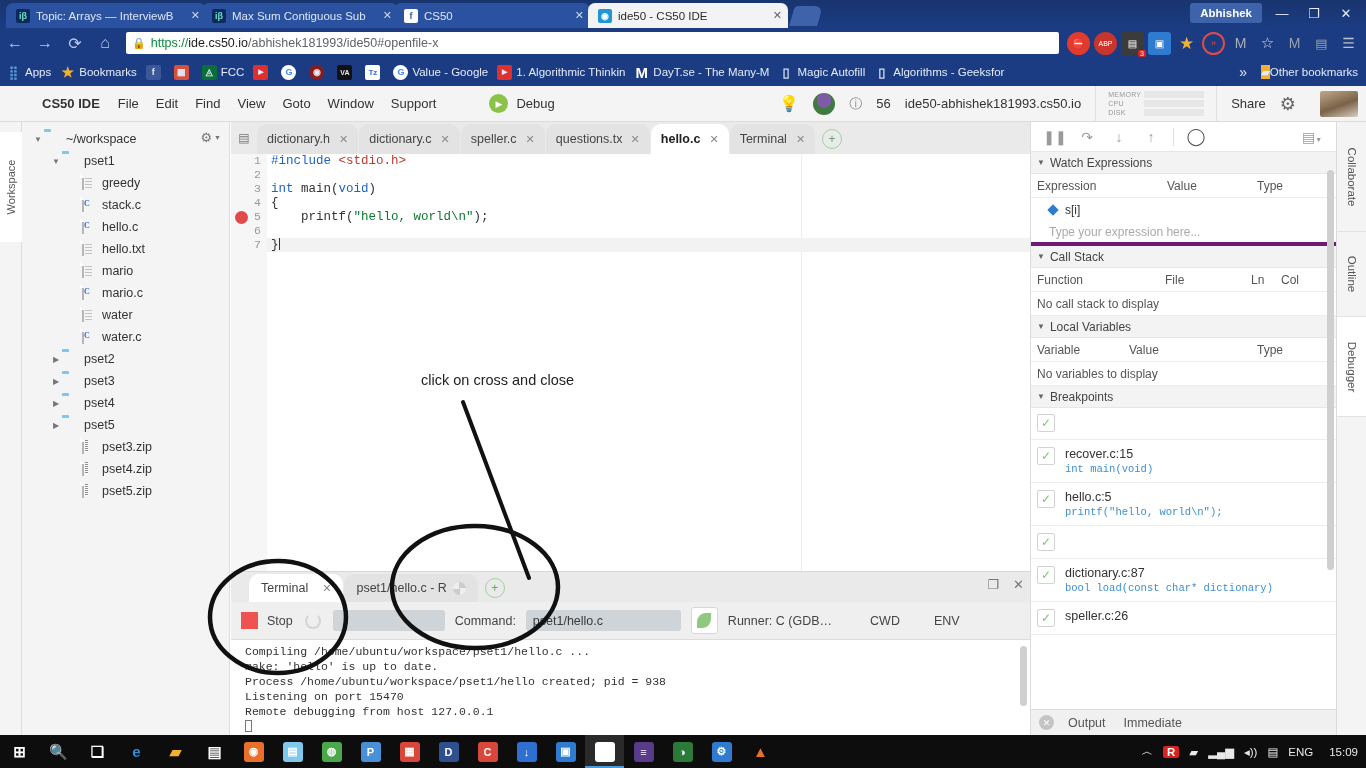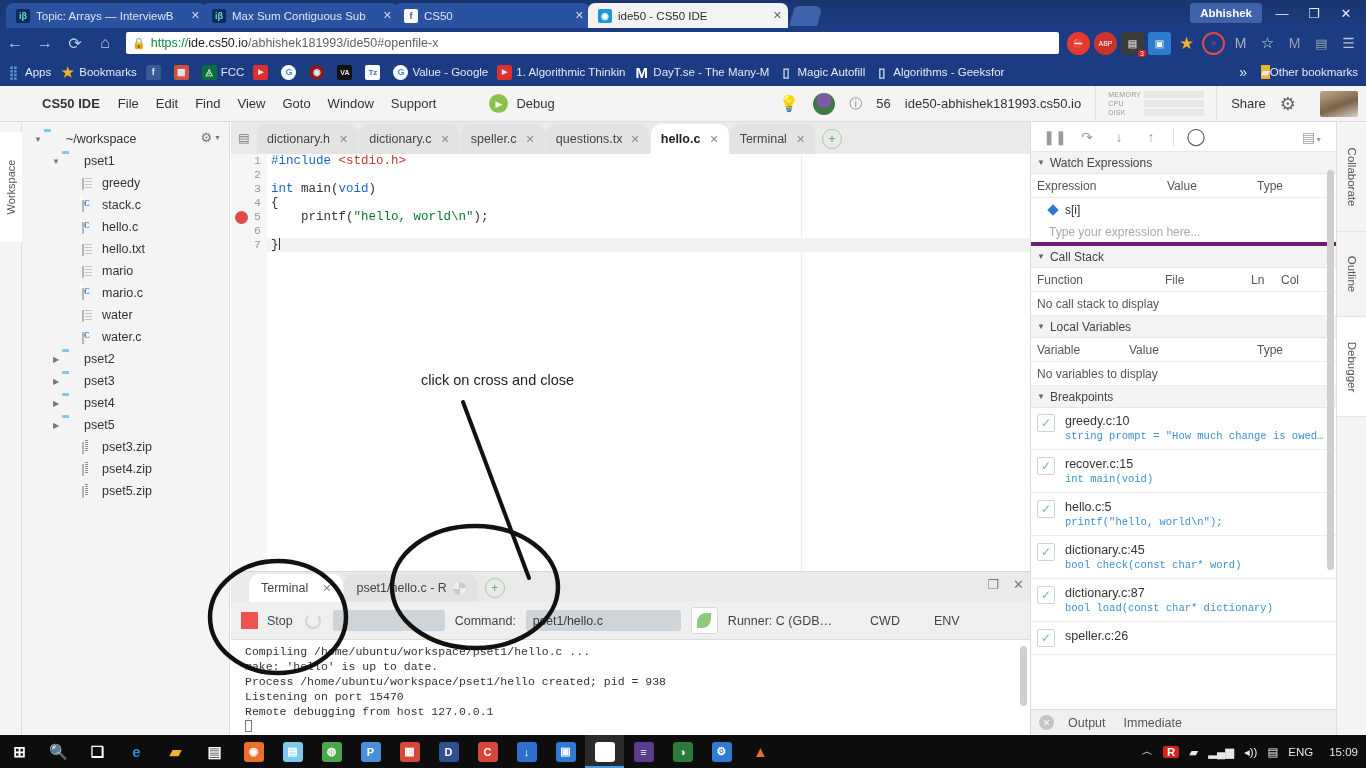--- a/index.html
+++ b/index.html
@@ -644,45 +644,37 @@
       <div class="emptyrow">No variables to display</div>
 
       <div class="sect">
           <span class="car">▼</span>
           <span>Breakpoints</span>
         </div>
       <div class="bplist">
           <div id="bps">
             <div class="bprow">
               <span class="bpchk">✓</span>
-              <div>
-                <div class="bptitle">greedy.c:10</div>
-                <div class="bpcode">string prompt = "How much change is owed…</div>
-              </div>
             </div>
             <div class="bprow">
               <span class="bpchk">✓</span>
               <div>
                 <div class="bptitle">recover.c:15</div>
                 <div class="bpcode">int main(void)</div>
               </div>
             </div>
             <div class="bprow">
               <span class="bpchk">✓</span>
               <div>
                 <div class="bptitle">hello.c:5</div>
                 <div class="bpcode">printf("hello, world\n");</div>
               </div>
             </div>
             <div class="bprow">
               <span class="bpchk">✓</span>
-              <div>
-                <div class="bptitle">dictionary.c:45</div>
-                <div class="bpcode">bool check(const char* word)</div>
-              </div>
             </div>
             <div class="bprow">
               <span class="bpchk">✓</span>
               <div>
                 <div class="bptitle">dictionary.c:87</div>
                 <div class="bpcode">bool load(const char* dictionary)</div>
               </div>
             </div>
             <div class="bprow">
               <span class="bpchk">✓</span>

